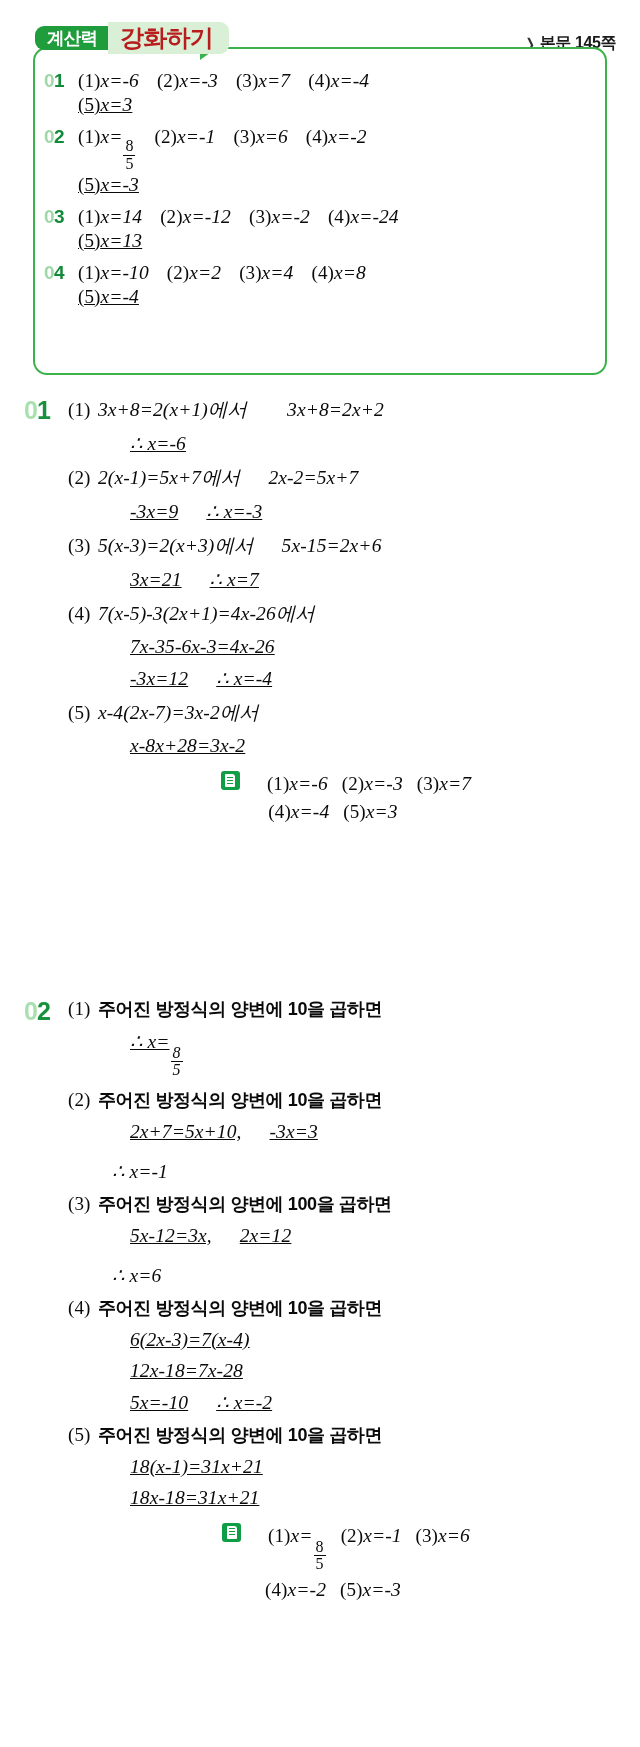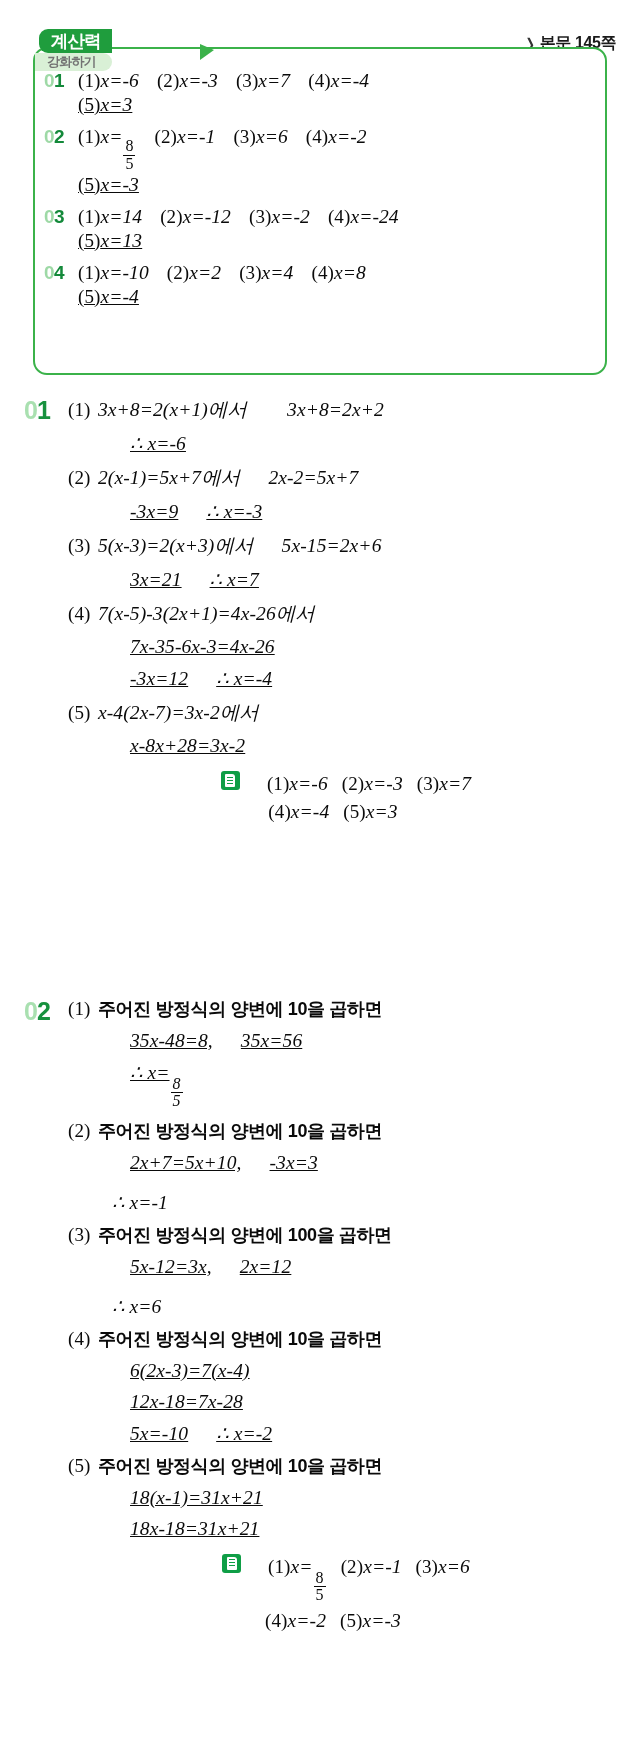--- a/index.html
+++ b/index.html
@@ -73,44 +73,43 @@
     position: absolute;
     left: 33px; top: 40px;
     width: 240px; height: 16px;
     background: #ffffff;
   }
   .tab {
     position: absolute;
     left: 35px; top: 29px;
     height: 18px;
     display: flex;
-    align-items: flex-end;
+    align-items: center;
     z-index: 3;
-    flex-direction: column;
   }
   .tab-left {
     background: #1f9d3d;
     color: #ffffff;
     border-radius: 9px 0 0 9px;
     padding: 0 11px 0 12px;
     display: flex; align-items: center;
     font-family: "Liberation Sans", "DejaVu Sans", sans-serif;
     font-weight: 700;
     font-size: 17.5px;
     letter-spacing: -0.8px;
   }
   .tab-right {
     background: #d9f0d6;
-    color: #737373;
+    color: #b91c1c;
     border-radius: 0 9px 9px 0;
     padding: 0 16px 0 12px;
     display: flex; align-items: center;
     font-family: "Liberation Sans", "DejaVu Sans", sans-serif;
     font-weight: 700;
-    font-size: 13px;
+    font-size: 24px;
     letter-spacing: -0.8px;
   }
   .tab-point {
     position: absolute;
     left: 200px; top: 44px;
     width: 0; height: 0;
     border-left: 14px solid #3bb24a;
     border-top: 6px solid transparent;
     border-bottom: 10px solid transparent;
     z-index: 2;
@@ -326,21 +325,20 @@
   <div class="solhead">
     <div class="solnum">
       <span class="z">0</span><span class="d">2</span>
     </div>
     <div class="solbody">
 
       <div class="srow">
         <span class="snum m paren">(1)</span>
         <span class="stext kr">주어진 방정식의 양변에 10을 곱하면</span>
       </div>
-      <div class="cont m mi ind2"><span>35x-48=8,</span><span class="gap-md"></span><span>35x=56</span></div>
       <div class="cont m mi ind2"><span>∴ x=</span><span class="frac">
             <span class="num">8</span>
             <span class="den">5</span>
           </span></div>
 
       <div class="srow">
         <span class="snum m paren">(2)</span>
         <span class="stext kr">주어진 방정식의 양변에 10을 곱하면</span>
       </div>
       <div class="cont m mi ind2"><span>2x+7=5x+10,</span><span class="gap-md"></span><span>-3x=3</span></div>

